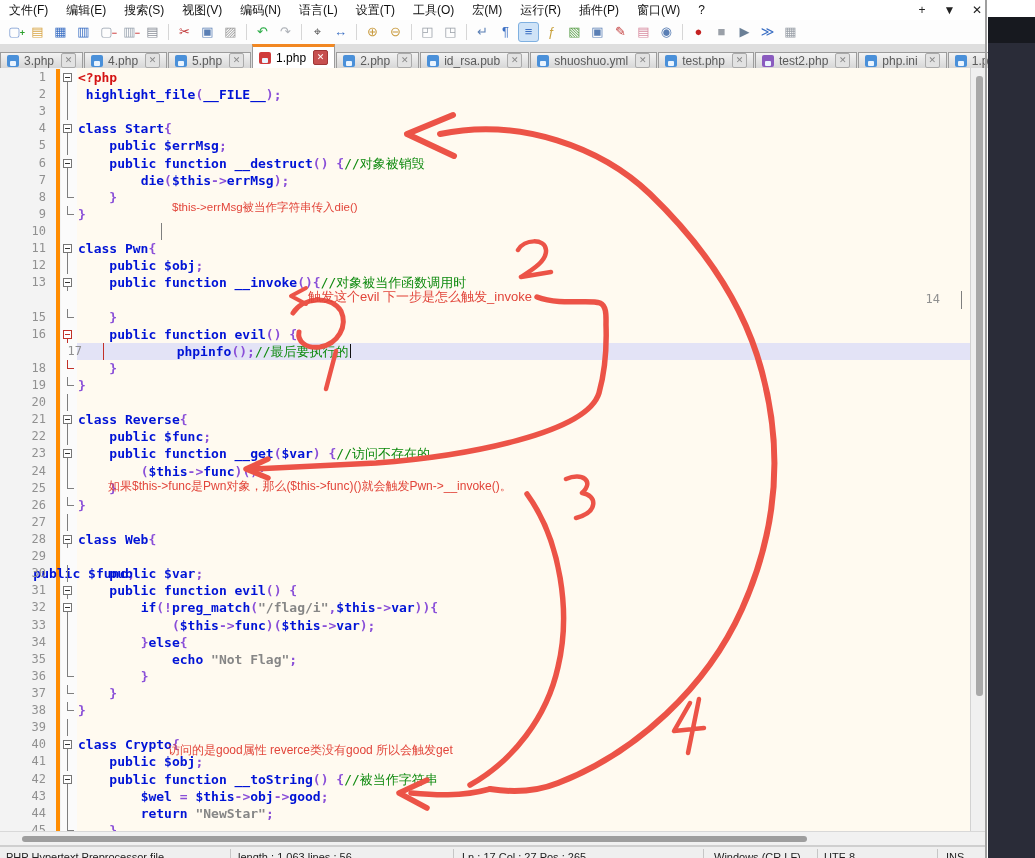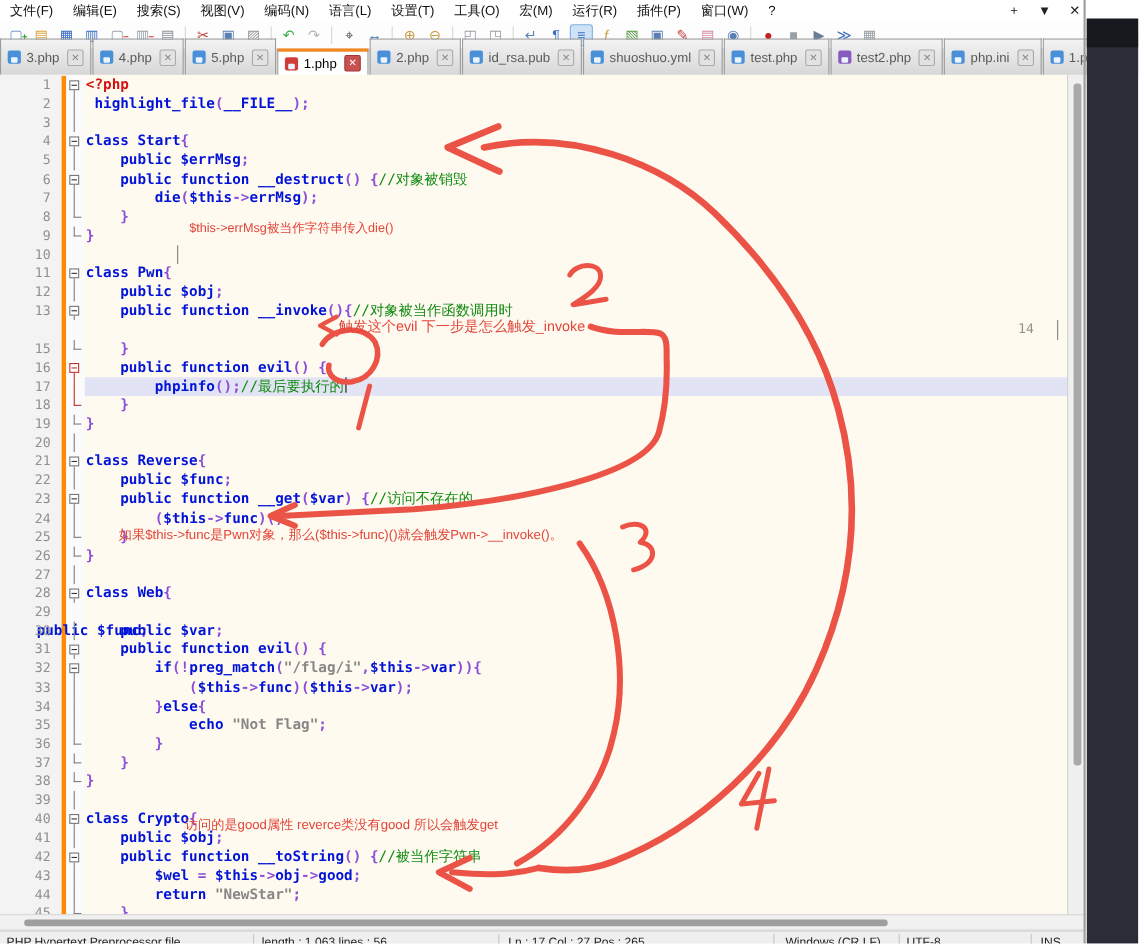--- a/index.html
+++ b/index.html
@@ -19,21 +19,21 @@
            display:flex;align-items:center;padding-left:3px;box-sizing:border-box;}
   .tbi{width:21px;height:20px;margin:0 1px;display:flex;align-items:center;justify-content:center;
        font-size:13px;line-height:20px;position:relative;border-radius:3px;box-sizing:border-box;}
   .tbi.active{background:#cfe3f7;border:1px solid #7fb0e0;}
   .tbi .badge{position:absolute;right:0px;bottom:-1px;font-size:9px;font-weight:bold;}
   .tsep{width:1px;height:16px;background:#d6d6d6;margin:0 4px;}
 
   
   .tabbar{position:absolute;left:0;top:44px;width:985px;height:24px;background:#dedede;
           display:flex;align-items:flex-end;font-size:12px;}
-  .tab{height:33px;display:flex;align-items:center;padding:0 6px;margin-right:1px;
+  .tab{height:16px;display:flex;align-items:center;padding:0 6px;margin-right:1px;
        background:linear-gradient(#f3f3f3,#d7d7d7);border:1px solid #9c9c9c;border-bottom:none;
        color:#5a5a5a;white-space:nowrap;box-sizing:border-box;}
   .tab.active{height:24px;background:#fff;border-top:3px solid #f28822;color:#000;}
   .ticon{width:12px;height:12px;border-radius:2px;margin-right:5px;position:relative;flex:none;}
   .ticon::after{content:"";position:absolute;left:3px;right:3px;bottom:1px;height:5px;
        background:#eaf4ff;border-radius:1px;}
   .tclose{margin-left:7px;width:13px;height:13px;font-size:9px;line-height:12px;text-align:center;
        color:#888;border:1px solid #aaa;background:#e2e2e2;border-radius:2px;flex:none;}
   .tab.active .tclose{background:#c75050;border-color:#a03737;color:#fff;}
 
@@ -352,21 +352,21 @@
         </div>
         <div class="line" style="top: 257.65px;">
           <span class="ln">16</span>
           <span class="gap"></span>
           <span class="fold red">
             <i class="fbox"></i>
             <i class="stub"></i>
           </span>
           <pre class="code"><span class="tk-n">    </span><span class="tk-k">public function evil</span><span class="tk-p">() {</span></pre>
         </div>
-        <div class="line" style="top: 274.76px;">
+        <div class="line" style="top: 274.76px; padding-left: 36px;">
           <span class="ln">17</span>
           <span class="gap"></span>
           <span class="fold red">
             <i class="fv"></i>
           </span>
           <pre class="code"><span class="tk-n">        </span><span class="tk-k">phpinfo</span><span class="tk-p">();</span><span class="tk-c">//最后要执行的</span><span class="caret"></span></pre>
         </div>
         <div class="line" style="top: 291.87px;">
           <span class="ln">18</span>
           <span class="gap"></span>

